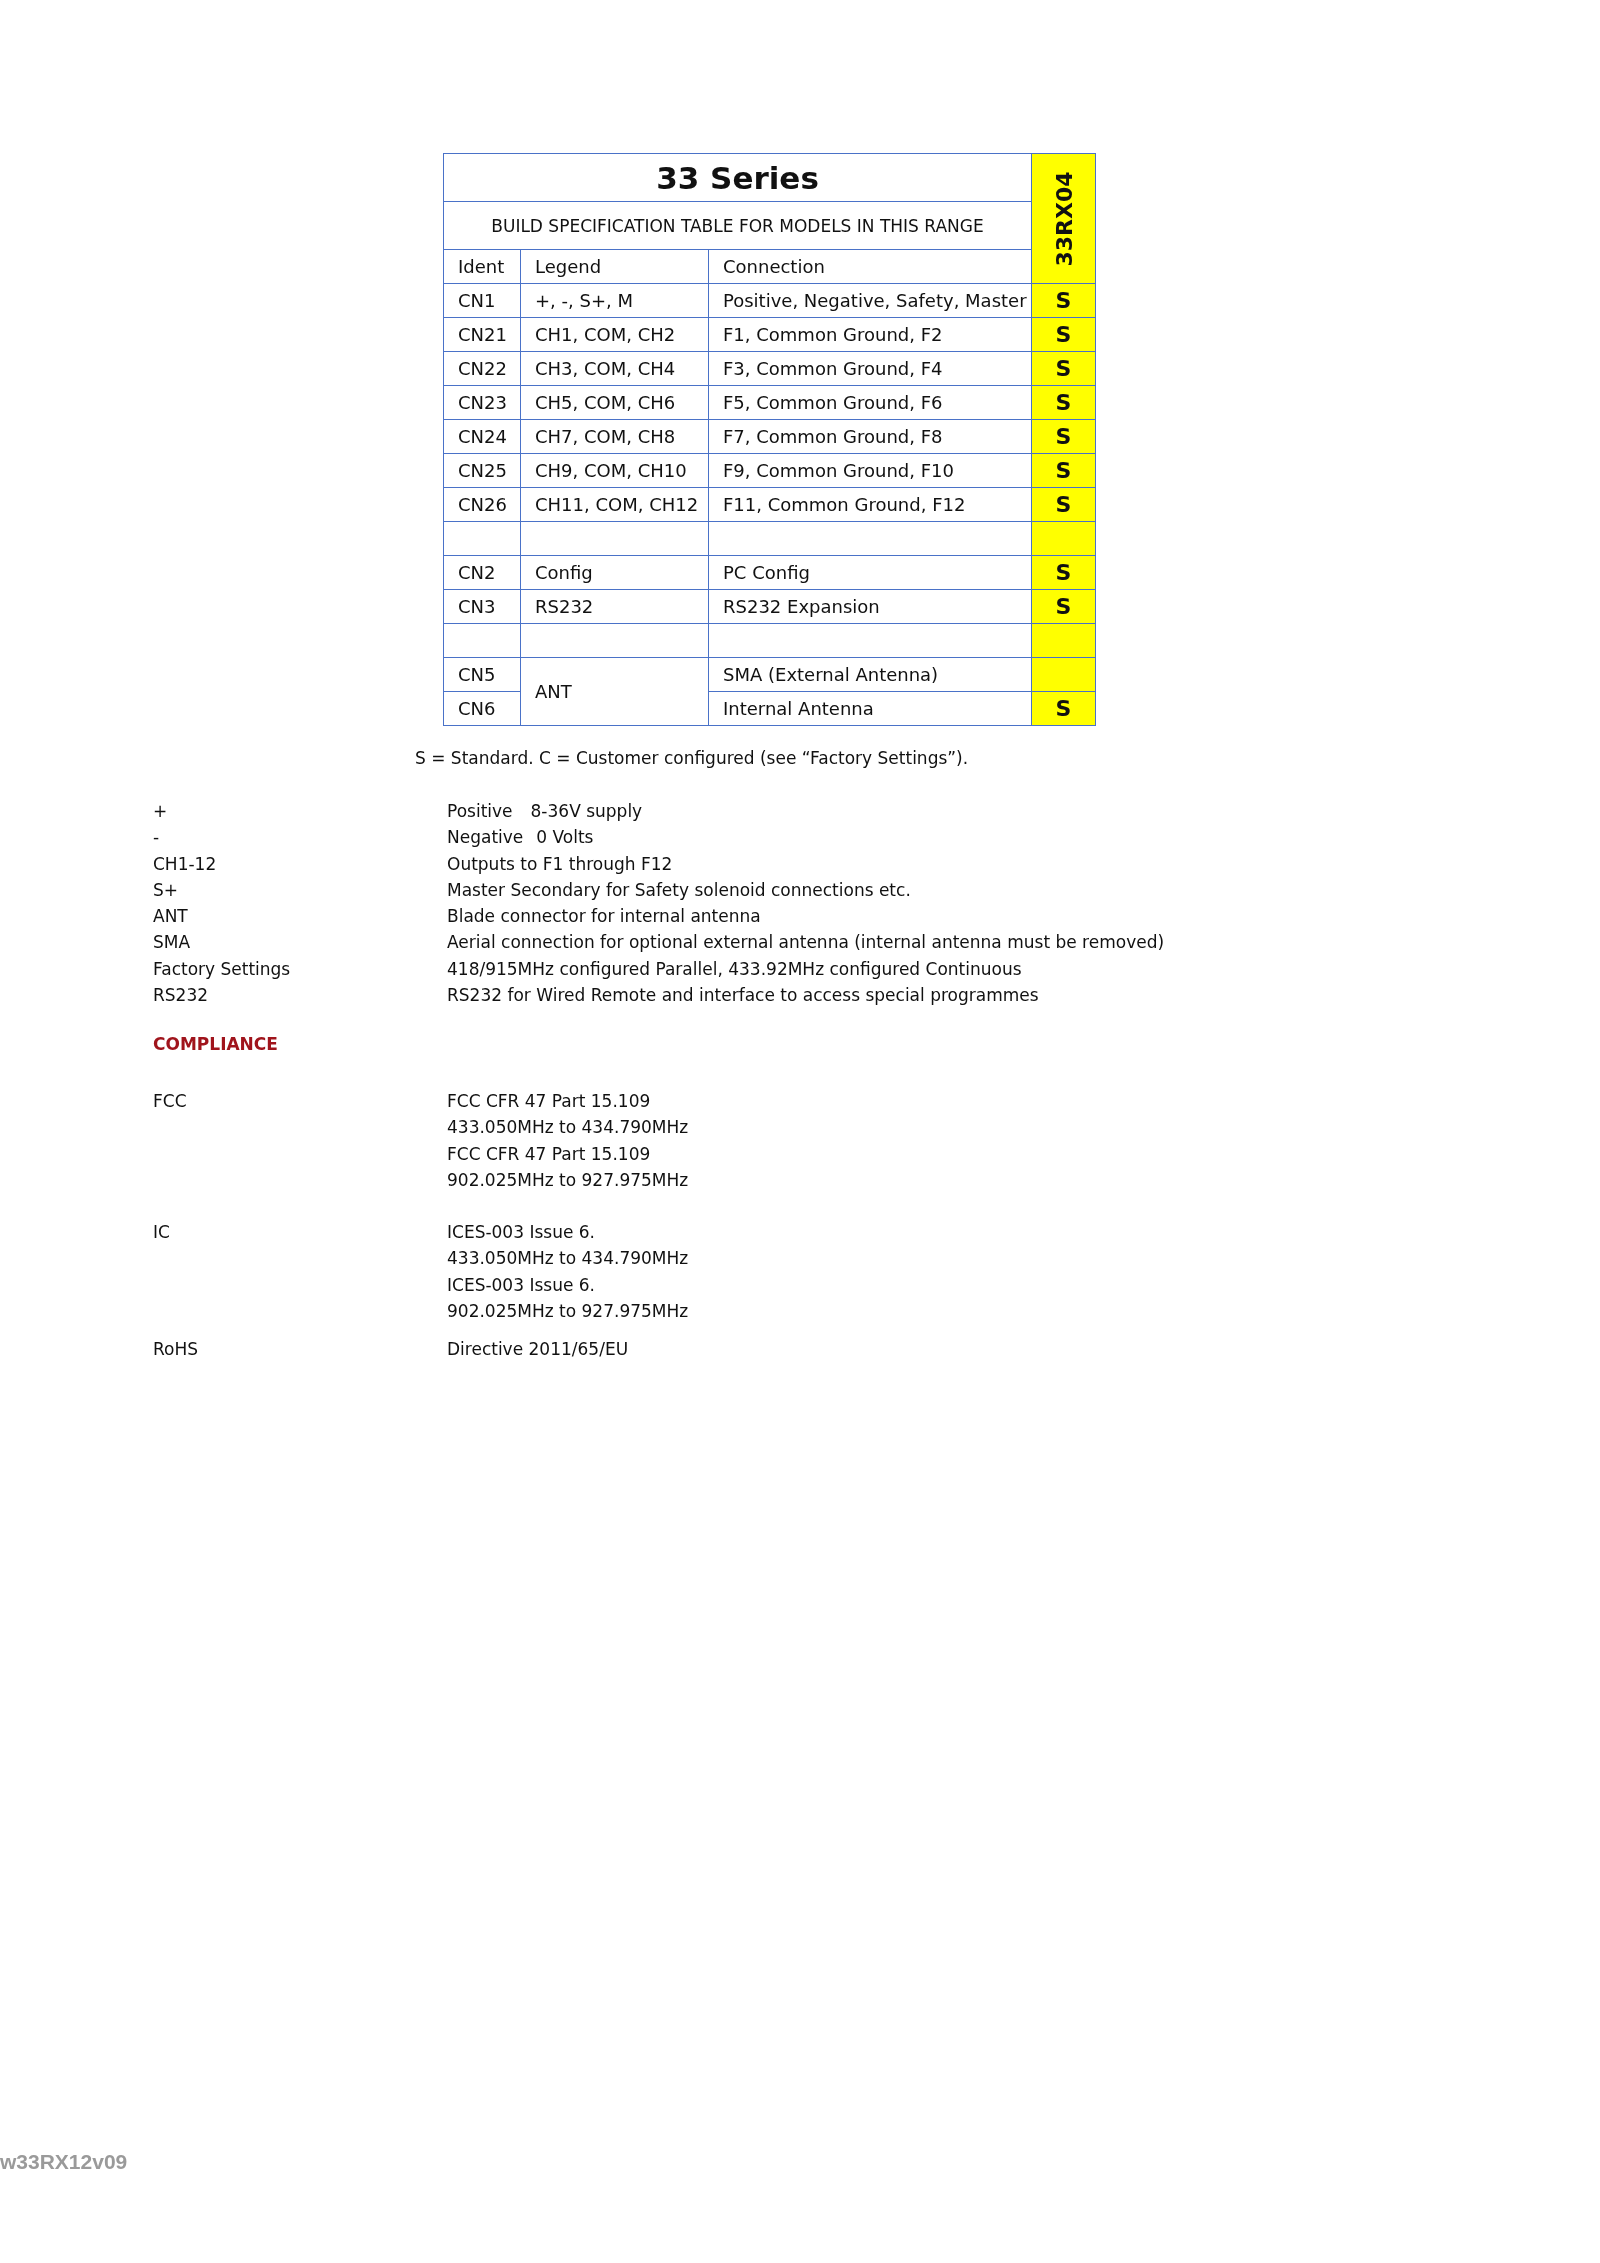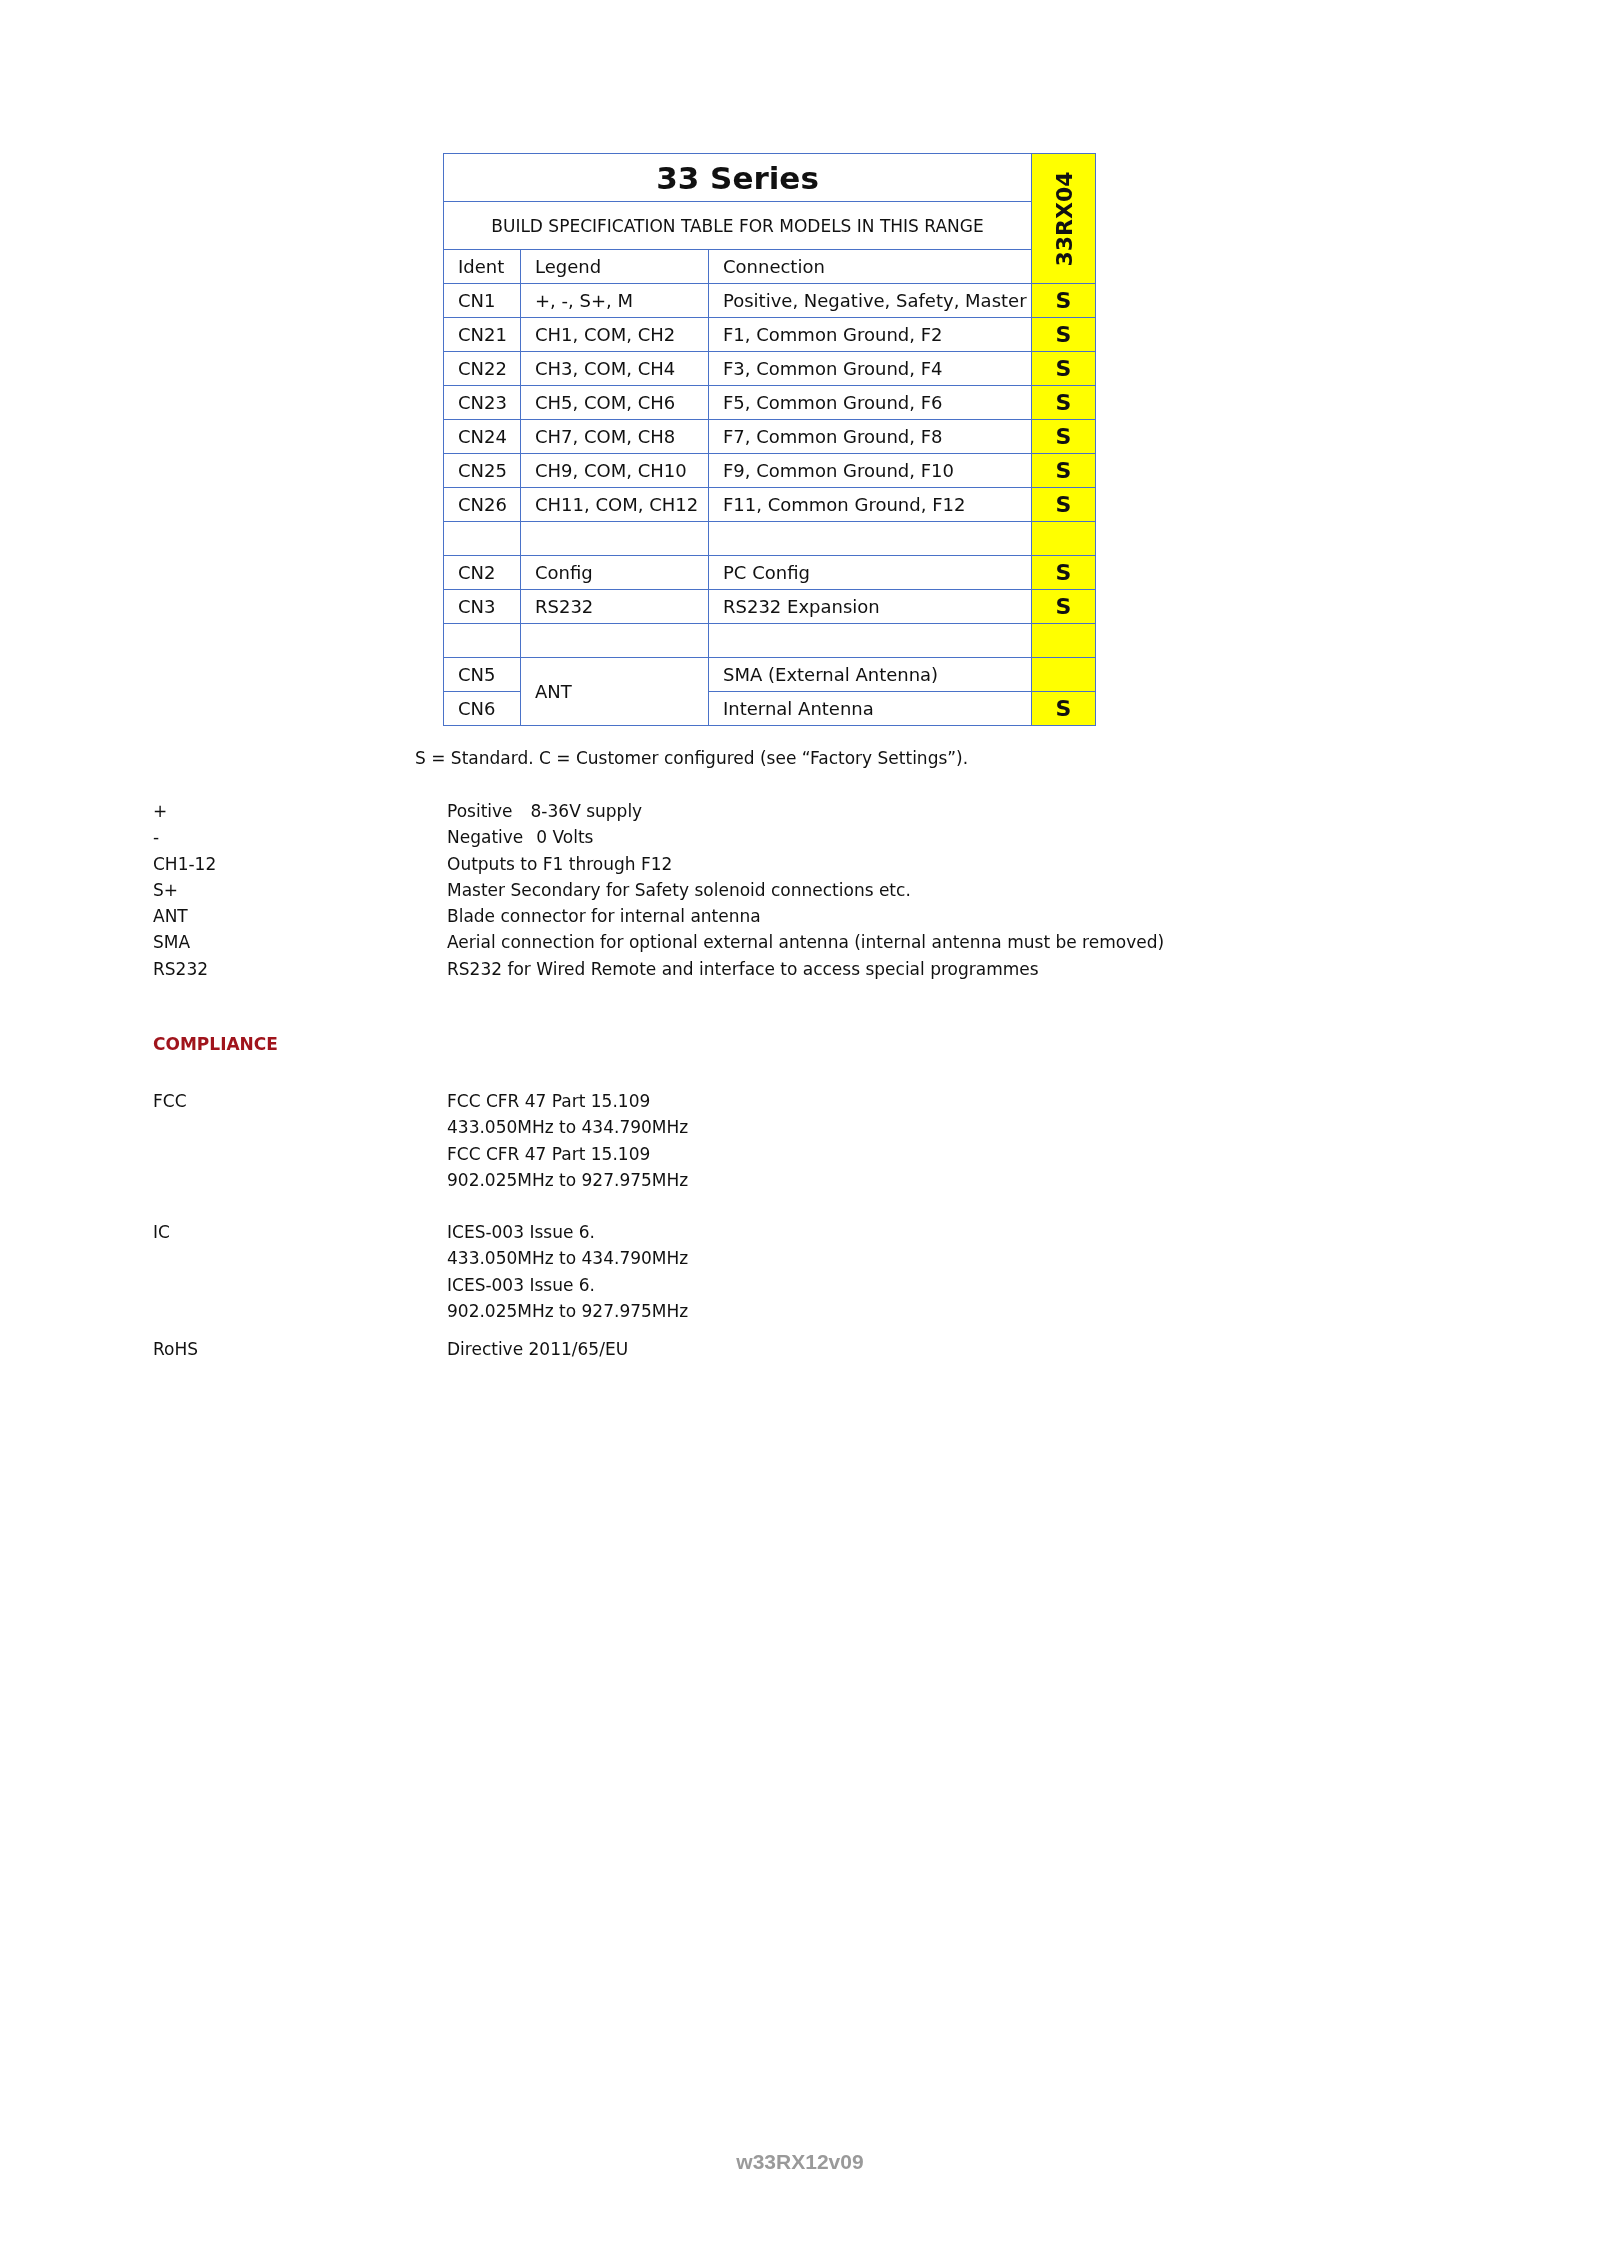--- a/index.html
+++ b/index.html
@@ -57,21 +57,21 @@
       position: absolute; left: 153px; top: 1034px;
       font-family: "DejaVu Sans", sans-serif; font-size: 17px; font-weight: bold; color: #a0141c;
     }
     .comp-block {
       position: absolute; left: 153px;
       font-family: "DejaVu Sans", sans-serif; font-size: 17px; line-height: 26.3px;
       display: flex;
     }
     .comp-term { width: 294px; }
     .footer {
-      position: absolute; left: 0; width: 1600px; top: 2150px; text-align: center;
+      position: absolute; left: 0; width: 1600px; top: 2150px; text-align: left;
       font-family: "Liberation Sans", sans-serif; font-weight: bold; font-size: 21px; color: #9a9a9a;
     }
   </style>
 </head>
 <body>
 
 <table class="spec-table">
   <colgroup>
     <col style="width:77px">
     <col style="width:188px">
@@ -199,20 +199,24 @@
   </div>
   <div class="def-row">
     <span class="def-term">ANT</span>
     <span class="def-desc">Blade connector for internal antenna</span>
   </div>
   <div class="def-row">
     <span class="def-term">SMA</span>
     <span class="def-desc">Aerial connection for optional external antenna (internal antenna must be removed)</span>
   </div>
   <div class="def-row">
+    <span class="def-term">Factory Settings</span>
+    <span class="def-desc">418/915MHz configured Parallel, 433.92MHz configured Continuous</span>
+  </div>
+  <div class="def-row">
     <span class="def-term">RS232</span>
     <span class="def-desc">RS232 for Wired Remote and interface to access special programmes</span>
   </div>
 </div>
 
 <div class="compliance-title">COMPLIANCE</div>
 
 <div class="comp-block" style="top:1088px">
   <span class="comp-term">FCC</span>
   <div>

